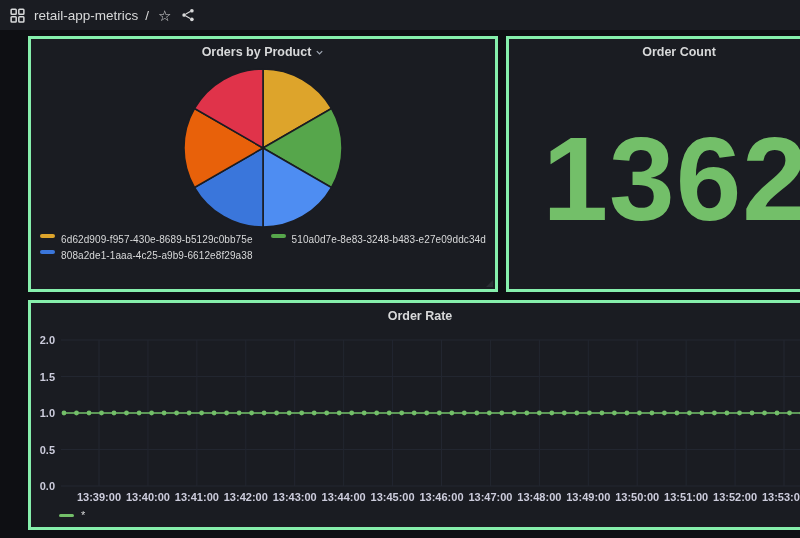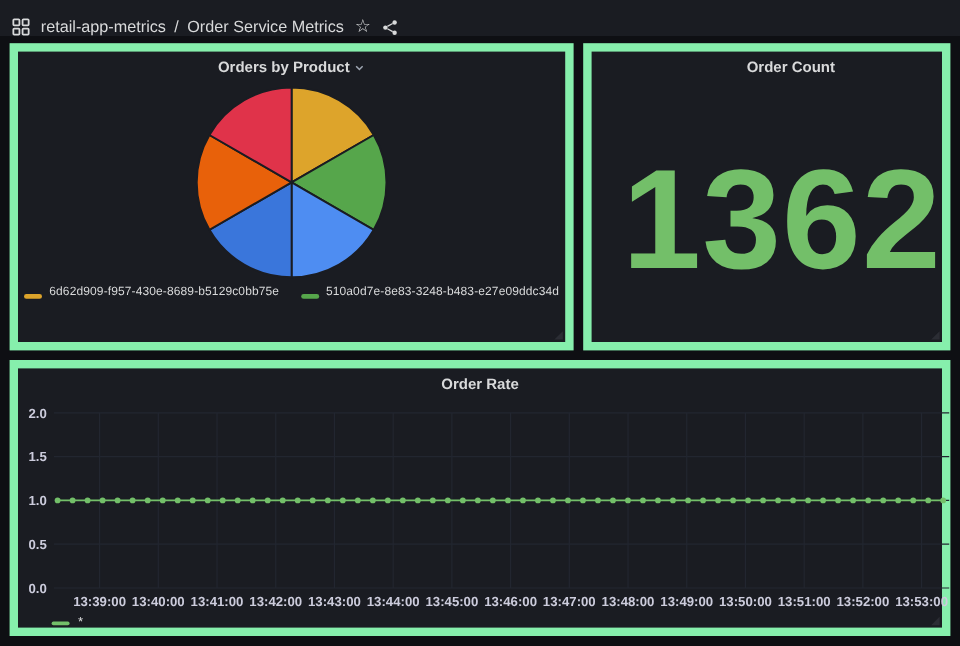--- a/index.html
+++ b/index.html
@@ -6,31 +6,32 @@
   html, body { width: 800px; height: 538px; overflow: hidden; }
   body {
     background: #0e0f13;
     font-family: "Liberation Sans", sans-serif;
     color: #d8d9da;
     position: relative;
   }
   
   .topbar {
     height: 30px; background: #1a1c22;
-    display: flex; align-items: flex-end;
+    display: flex; align-items: center;
     padding: 0 10px; gap: 9px;
   }
   .icon-btn { display: inline-flex; align-items: center; justify-content: center; cursor: pointer; }
   .breadcrumb { display: flex; align-items: center; gap: 7px; font-size: 13.5px; font-weight: 500; }
   .breadcrumb .crumb { cursor: pointer; }
   .star-glyph { font-size: 15px; line-height: 1; color: #d8d9da; }
   
   .panel {
     position: absolute; background: #1a1c22;
-    border: 7px solid #86efac;
+    border: 3px solid #86efac;
+    margin-left: 20px;
   }
   .panel-header {
     height: 26px; display: flex; align-items: center; justify-content: center;
     gap: 4px; font-size: 12.5px; font-weight: 600; color: #d8d9da; cursor: pointer;
   }
   .panel-pie  { left: 8px;   top: 36px;  width: 470px; height: 256px; }
   .panel-stat { left: 486px; top: 36px;  width: 306px; height: 256px; padding-left: 40px; }
   .panel-rate { left: 8px;   top: 300px; width: 784px; height: 230px; }
   .resize-handle {
     position: absolute; right: 2px; bottom: 2px; width: 0; height: 0;
@@ -38,21 +39,21 @@
     opacity: .55; cursor: se-resize;
   }
   
   .pie-wrap { display: flex; justify-content: center; }
   #pie-svg { display: block; }
   .pie-legend {
     margin-top: 3px;
     display: grid; grid-template-columns: max-content max-content;
     column-gap: 18px; row-gap: 5px; justify-content: center;
   }
-  .legend-item { display: flex; align-items: flex-end; gap: 6px; cursor: pointer; }
+  .legend-item { display: flex; align-items: flex-start; gap: 6px; cursor: pointer; }
   .legend-swatch { width: 15px; height: 4px; border-radius: 2px; flex: 0 0 auto; }
   .legend-text { font-size: 10px; color: #d8d9da; letter-spacing: 0.1px; white-space: nowrap; }
   
   .stat-body { height: 228px; display: flex; align-items: center; justify-content: flex-end; }
   .stat-value {
     font-size: 118px; font-weight: bold; line-height: 1;
     letter-spacing: 1px; font-family: "Liberation Sans", sans-serif;
   }
   
   #rate-svg { display: block; width: 782px; height: 178px; }
@@ -72,21 +73,20 @@
     <svg width="15" height="15" viewBox="0 0 16 16" fill="none" stroke="#d8d9da" stroke-width="1.6">
       <rect x="1.2" y="1.2" width="5.4" height="5.4" rx="0.8"></rect>
       <rect x="9.4" y="1.2" width="5.4" height="5.4" rx="0.8"></rect>
       <rect x="1.2" y="9.4" width="5.4" height="5.4" rx="0.8"></rect>
       <rect x="9.4" y="9.4" width="5.4" height="5.4" rx="0.8"></rect>
     </svg>
   </span>
   <div class="breadcrumb">
     <span class="crumb">retail-app-metrics</span>
     <span>/</span>
-    <span>Order Service Metrics</span>
   </div>
   <span class="icon-btn star-glyph">☆</span>
   <span class="icon-btn">
     <svg width="14" height="14" viewBox="0 0 16 16">
       <g fill="#d8d9da">
         <circle cx="12.4" cy="3.1" r="2.1"></circle>
         <circle cx="3.6" cy="8" r="2.1"></circle>
         <circle cx="12.4" cy="12.9" r="2.1"></circle>
       </g>
       <g stroke="#d8d9da" stroke-width="1.3">
@@ -115,20 +115,24 @@
       </svg>
   </div>
   <div class="pie-legend" id="pie-legend">
       <div class="legend-item">
         <span class="legend-swatch" style="background: rgb(221, 164, 43);"></span>
         <span class="legend-text">6d62d909-f957-430e-8689-b5129c0bb75e</span>
       </div>
       <div class="legend-item">
         <span class="legend-swatch" style="background: rgb(86, 166, 75);"></span>
         <span class="legend-text">510a0d7e-8e83-3248-b483-e27e09ddc34d</span>
+      </div>
+      <div class="legend-item">
+        <span class="legend-swatch" style="background: rgb(58, 118, 219);"></span>
+        <span class="legend-text">808a2de1-1aaa-4c25-a9b9-6612e8f29a38</span>
       </div>
     </div>
   <div class="resize-handle"></div>
 </div>
 
 <div class="panel panel-stat">
   <div class="panel-header">
     <span>Order Count</span>
   </div>
   <div class="stat-body">

